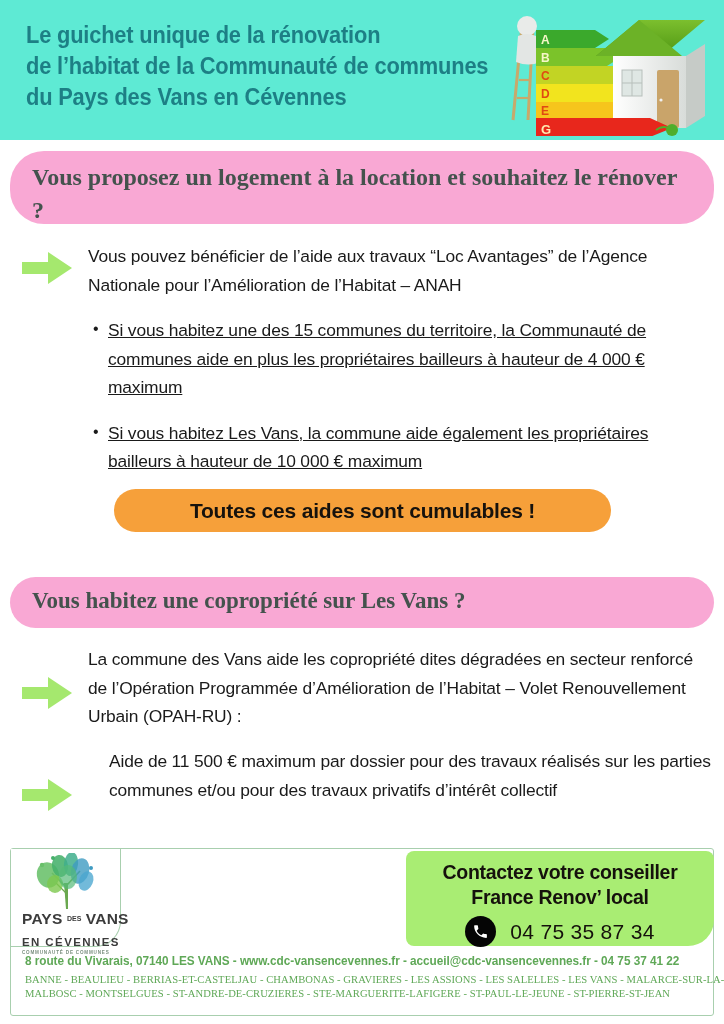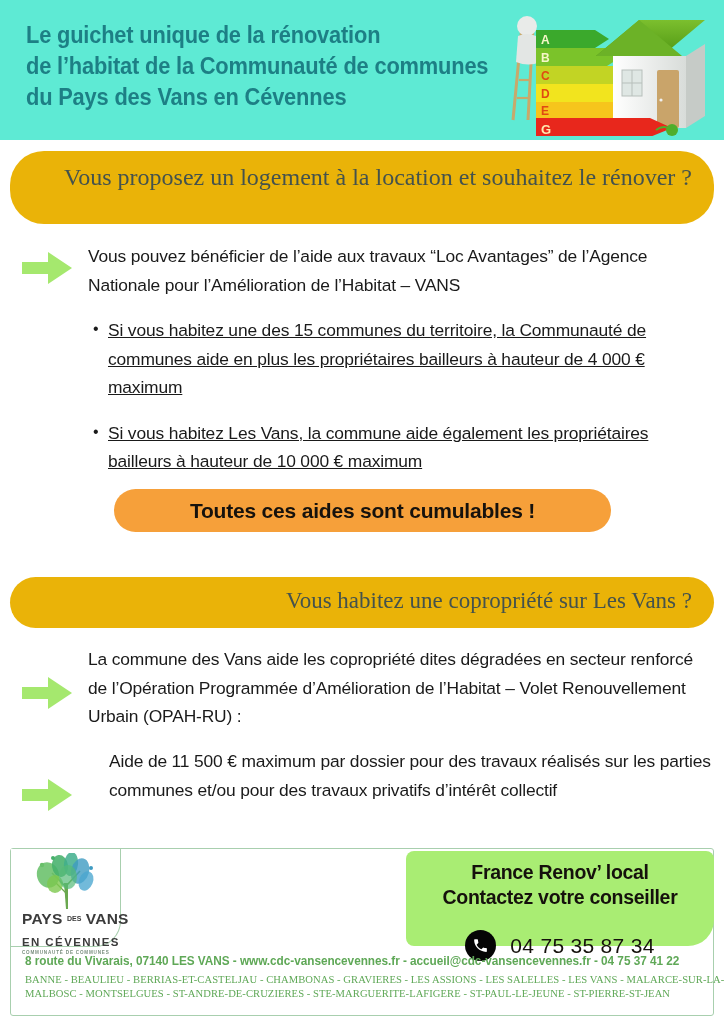--- a/index.html
+++ b/index.html
@@ -41,27 +41,26 @@
   
   .illus {
     position: absolute;
     left: 500px; top: 8px;
     width: 218px; height: 128px;
   }
 
   
   .banner {
     position: absolute;
-    background: #eab308;
+    background: #f9a8d4;
     border-radius: 34px;
     box-sizing: border-box;
     font-family: "Liberation Serif", serif;
-    font-weight: 400;
+    font-weight: 700;
     color: #44524d;
-    text-align: right;
   }
   .banner-1 {
     left: 10px; top: 151px;
     width: 704px; height: 73px;
     padding: 10px 22px 0 22px;
     font-size: 24px;
     line-height: 33px;
   }
   .banner-2 {
     left: 10px; top: 577px;
@@ -222,21 +221,21 @@
     line-height: 25px;
     color: #15110c;
     text-align: center;
     letter-spacing: -0.3px;
   }
   .contact-row {
     display: flex;
     align-items: center;
     justify-content: center;
     gap: 14px;
-    margin-top: 20px;
+    margin-top: 6px;
   }
   .phone-circle {
     width: 31px; height: 31px;
     border-radius: 50%;
     background: #050505;
     display: flex;
     align-items: center;
     justify-content: center;
     flex: 0 0 auto;
   }
@@ -362,21 +361,21 @@
   </div>
 </div>
 
 <div class="banner banner-1">Vous proposez un logement à la location et souhaitez le rénover ?</div>
 
 <div class="arrow" style="left:20px; top:248px;">
   <svg width="54" height="40" viewBox="0 0 54 40">
       <path d="M2 14 H28 V4 L52 20 L28 36 V26 H2 Z" fill="#a5e86e"></path>
     </svg>
 </div>
-<div class="para p-anah">Vous pouvez bénéficier de l’aide aux travaux “Loc Avantages” de l’Agence Nationale pour l’Amélioration de l’Habitat – VANS</div>
+<div class="para p-anah">Vous pouvez bénéficier de l’aide aux travaux “Loc Avantages” de l’Agence Nationale pour l’Amélioration de l’Habitat – ANAH</div>
 
 <ul class="bullets">
   <li>Si vous habitez une des 15 communes du territoire, la Communauté de communes aide en plus les propriétaires bailleurs à hauteur de 4 000 € maximum</li>
   <li>Si vous habitez Les Vans, la commune aide également les propriétaires bailleurs à hauteur de 10 000 € maximum</li>
 </ul>
 
 <div class="cta-orange">Toutes ces aides sont cumulables !</div>
 
 <div class="banner banner-2">Vous habitez une copropriété sur Les Vans ?</div>
 
@@ -418,22 +417,22 @@
       </g>
     </svg>
     <div class="logo-text">
       <div class="logo-l1"><span>PAYS </span><span class="tiny">DES</span><span> VANS</span></div>
       <div class="logo-l2">EN CÉVENNES</div>
       <div class="logo-l3">COMMUNAUTÉ DE COMMUNES</div>
     </div>
   </div>
 
   <div class="contact-box">
+    <div class="contact-title">Contactez votre conseiller</div>
     <div class="contact-title">France Renov’ local</div>
-    <div class="contact-title">Contactez votre conseiller</div>
     <div class="contact-row">
       <span class="phone-circle">
         <svg width="17" height="17" viewBox="0 0 24 24" fill="#ffffff">
             <path d="M6.6 10.8c1.4 2.8 3.8 5.2 6.6 6.6l2.2-2.2c.3-.3.7-.4 1-.2 1.1.4 2.3.6 3.6.6.6 0 1 .4 1 1V20c0 .6-.4 1-1 1C10.6 21 3 13.4 3 4c0-.6.4-1 1-1h3.4c.6 0 1 .4 1 1 0 1.2.2 2.4.6 3.6.1.3 0 .7-.2 1z"></path>
           </svg>
       </span>
       <span class="phone-num">04 75 35 87 34</span>
     </div>
   </div>
 

